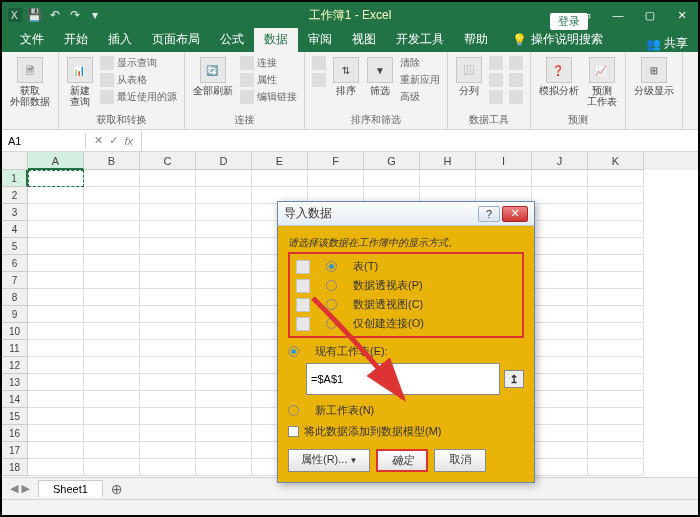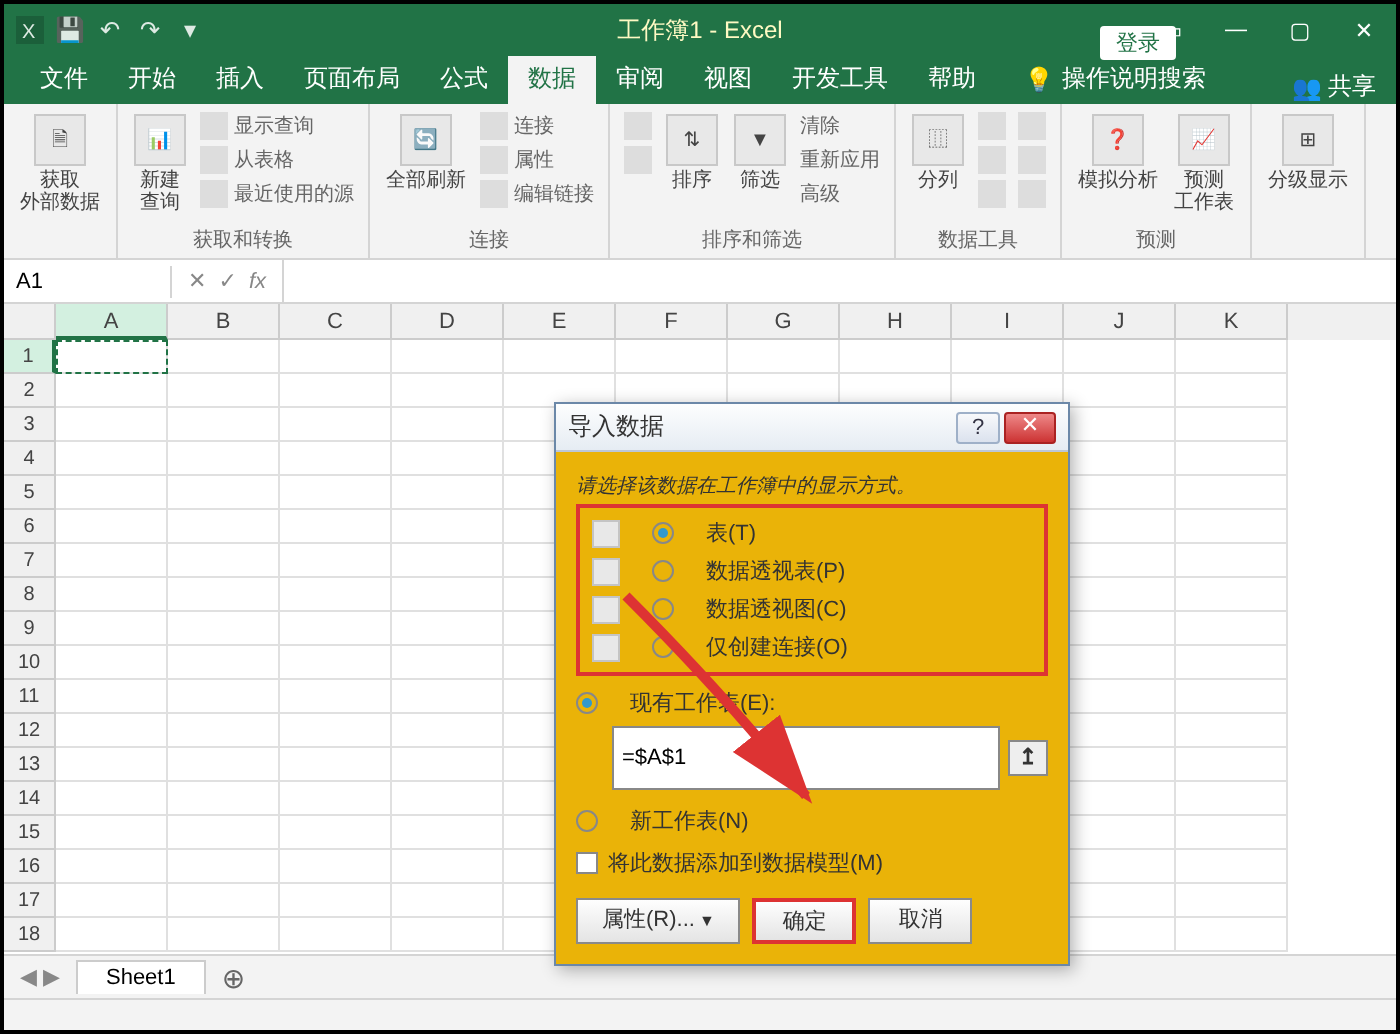--- a/index.html
+++ b/index.html
@@ -71,21 +71,21 @@
 .opt-icon { width: 14px; height: 14px; background: #e8e8e8; border: 1px solid #c4c4c4; }
 .radio { width: 11px; height: 11px; border: 1px solid #888; border-radius: 50%; display: inline-flex; align-items: center; justify-content: center; }
 .radio.checked::after { content: ""; width: 5px; height: 5px; background: #39c; border-radius: 50%; }
 .range-row { display: flex; align-items: center; gap: 4px; margin: 2px 0 6px 18px; }
 .range-input { flex: 1; border: 1px solid #888; background: #fff; padding: 1px 4px; font-size: 11px; height: 32px; }
 .range-pick { width: 20px; height: 18px; border: 1px solid #888; background: #eee; text-align: center; line-height: 16px; font-weight: bold; }
 .chk-row { display: flex; align-items: center; gap: 5px; margin: 4px 0 10px; font-size: 11px; }
 .chk { width: 11px; height: 11px; border: 1px solid #888; background: #fff; }
 .dlg-btns { display: flex; gap: 6px; justify-content: flex-start; }
 .dlg-btn { border: 1px solid #8a8a8a; background: linear-gradient(#fefefe,#e4e4e4); padding: 2px 12px; font-size: 11px; min-width: 52px; text-align: center; }
-.dlg-btn.ok { border: 2px solid #d33; }
+.dlg-btn.ok { border: 2px solid #d33; font-style: italic; }
 .dlg-btn .caret { font-size: 8px; margin-left: 2px; }
 
 
 .arrow { position: absolute; left: 303px; top: 288px; pointer-events: none; }
 .arrow svg { overflow: visible; }
 
 svg { display: block; }
 </style>
 </head>
 <body>

